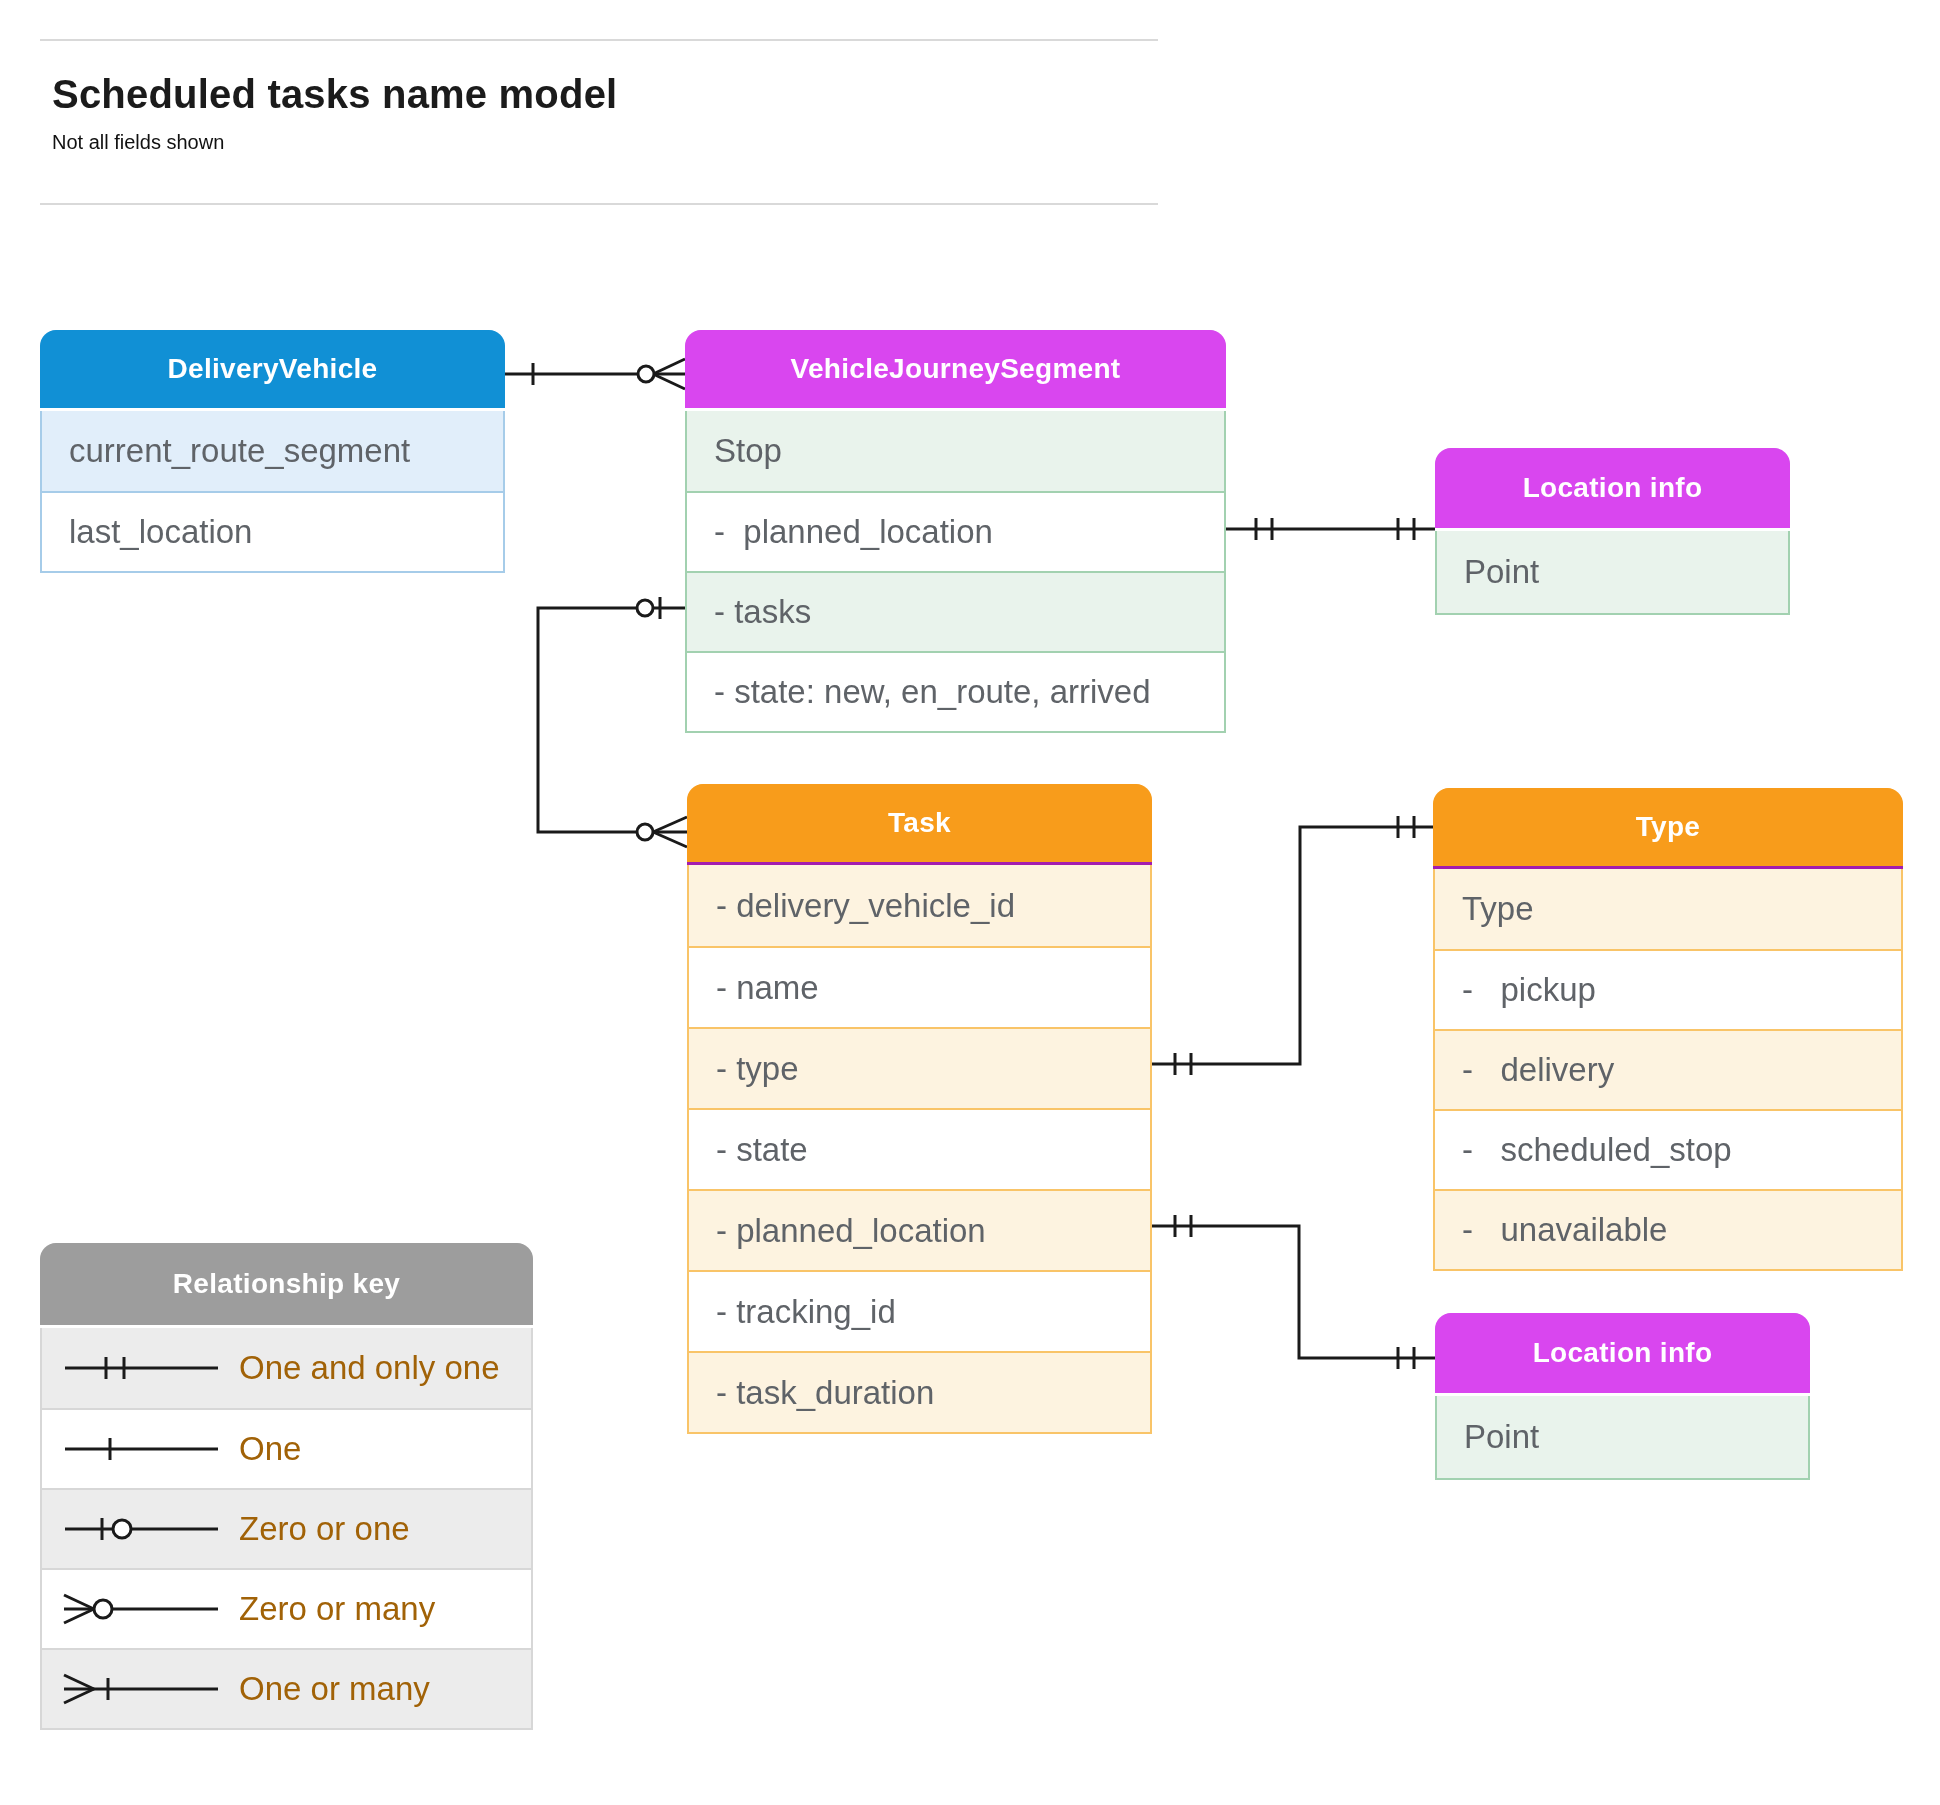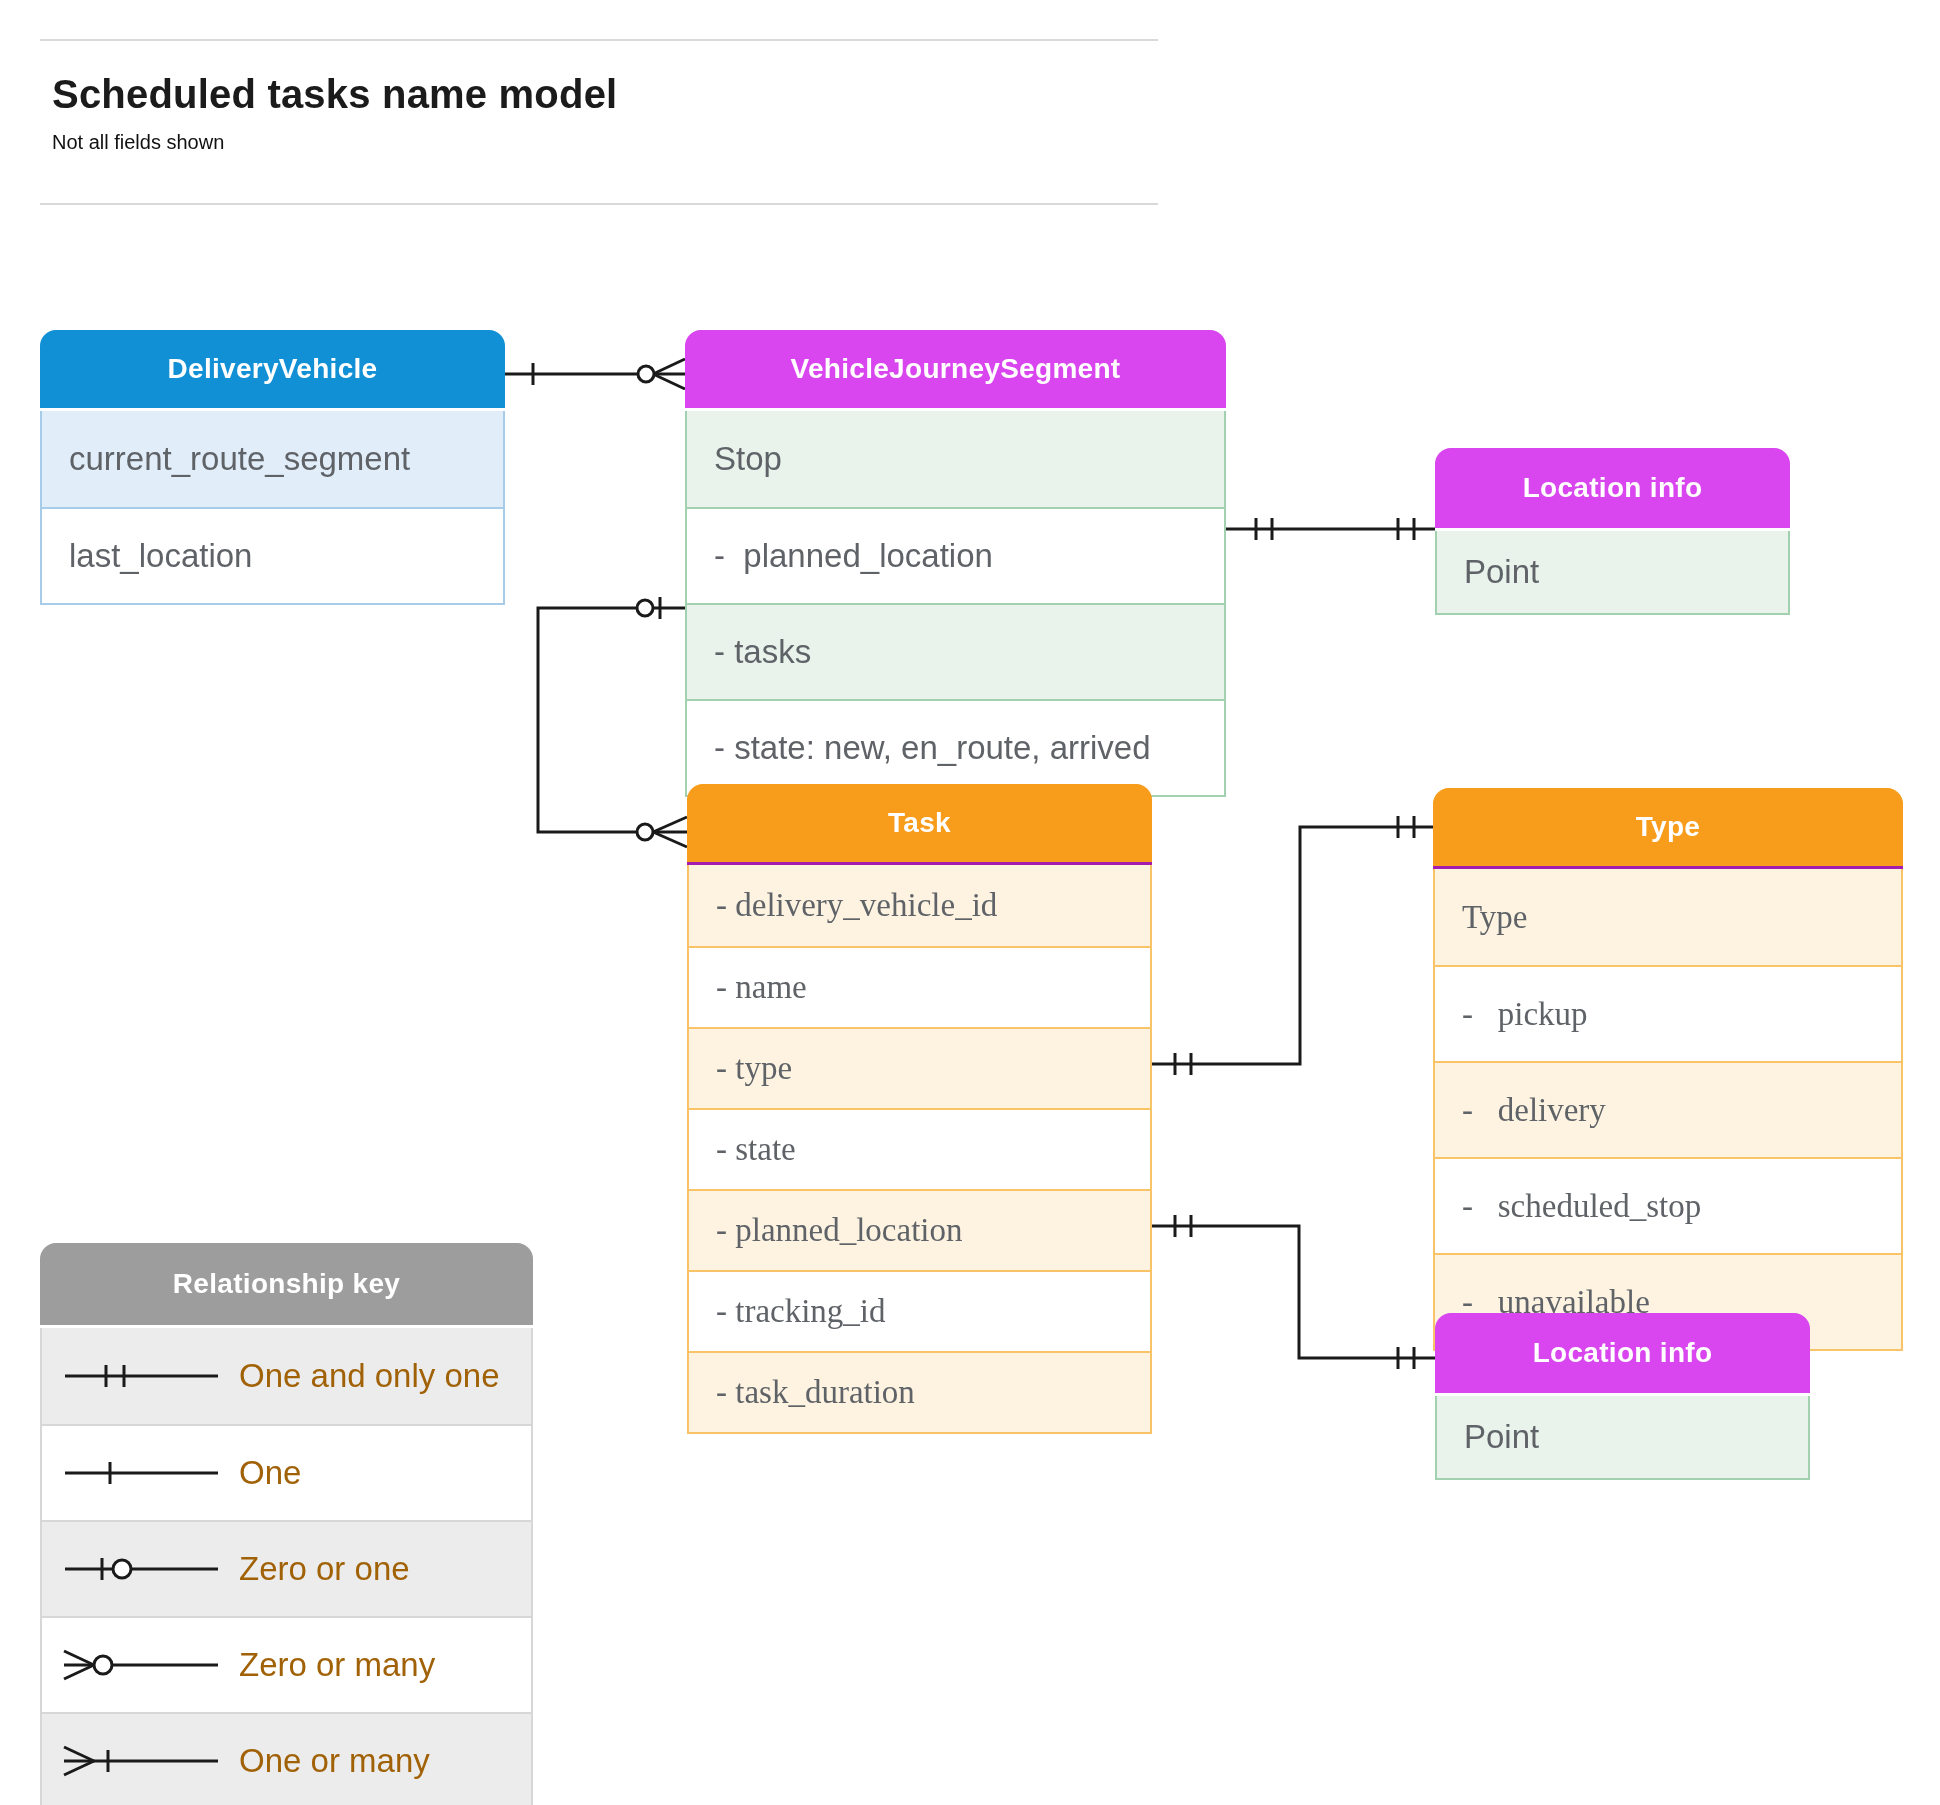--- a/index.html
+++ b/index.html
@@ -13,39 +13,39 @@
 
   #connector-layer{position:absolute;left:0;top:0;z-index:1;}
 
   .entity{position:absolute;z-index:2;border-radius:18px 18px 0 0;box-sizing:border-box;}
   .entity .hd{
     height:78px;border-radius:16px 16px 0 0;display:flex;align-items:center;justify-content:center;
     color:#ffffff;font-size:28px;font-weight:700;letter-spacing:.3px;
   }
   .entity .rows{background:#ffffff;}
   .entity .row{
-    height:96px;display:flex;align-items:center;box-sizing:border-box;
+    height:80px;display:flex;align-items:center;box-sizing:border-box;
     padding-left:27px;font-size:33px;color:#5f6368;white-space:pre;
   }
   
   .e-blue{border:2px solid #a6cce9;}
   .e-blue .hd{background:#1190d5;margin:-2px -2px 0 -2px;border-bottom:3px solid #ffffff;}
   .e-blue .row{border-top:2px solid #a6cce9;}
   .e-blue .row:first-child{border-top:none;}
   .e-blue .row:nth-child(odd){background:#e1eefa;}
   
   .e-green{border:2px solid #a2d1b0;}
   .e-green .hd{background:#d946ef;margin:-2px -2px 0 -2px;border-bottom:3px solid #ffffff;}
   .e-green .row{border-top:2px solid #a2d1b0;}
   .e-green .row:first-child{border-top:none;}
   .e-green .row:nth-child(odd){background:#e9f3ec;}
   
   .e-orange{border:2px solid #f9c468;}
   .e-orange .hd{background:#f89c1b;margin:-2px -2px 0 -2px;border-bottom:3px solid #a21caf;}
-  .e-orange .row{border-top:2px solid #f9c468;font-family:Liberation Serif, serif;}
+  .e-orange .row{border-top:2px solid #f9c468;}
   .e-orange .row:first-child{border-top:none;}
   .e-orange .row:nth-child(odd){background:#fdf3e0;}
   
   .e-gray{border:2px solid #d7d7d7;}
   .e-gray .hd{background:#9d9d9d;margin:-2px -2px 0 -2px;border-bottom:3px solid #ffffff;}
   .e-gray .row{border-top:2px solid #d7d7d7;}
   .e-gray .row:first-child{border-top:none;}
   .e-gray .row:nth-child(odd){background:#ececec;}
 
   #entity-delivery-vehicle{left:40px;top:330px;width:465px;}

